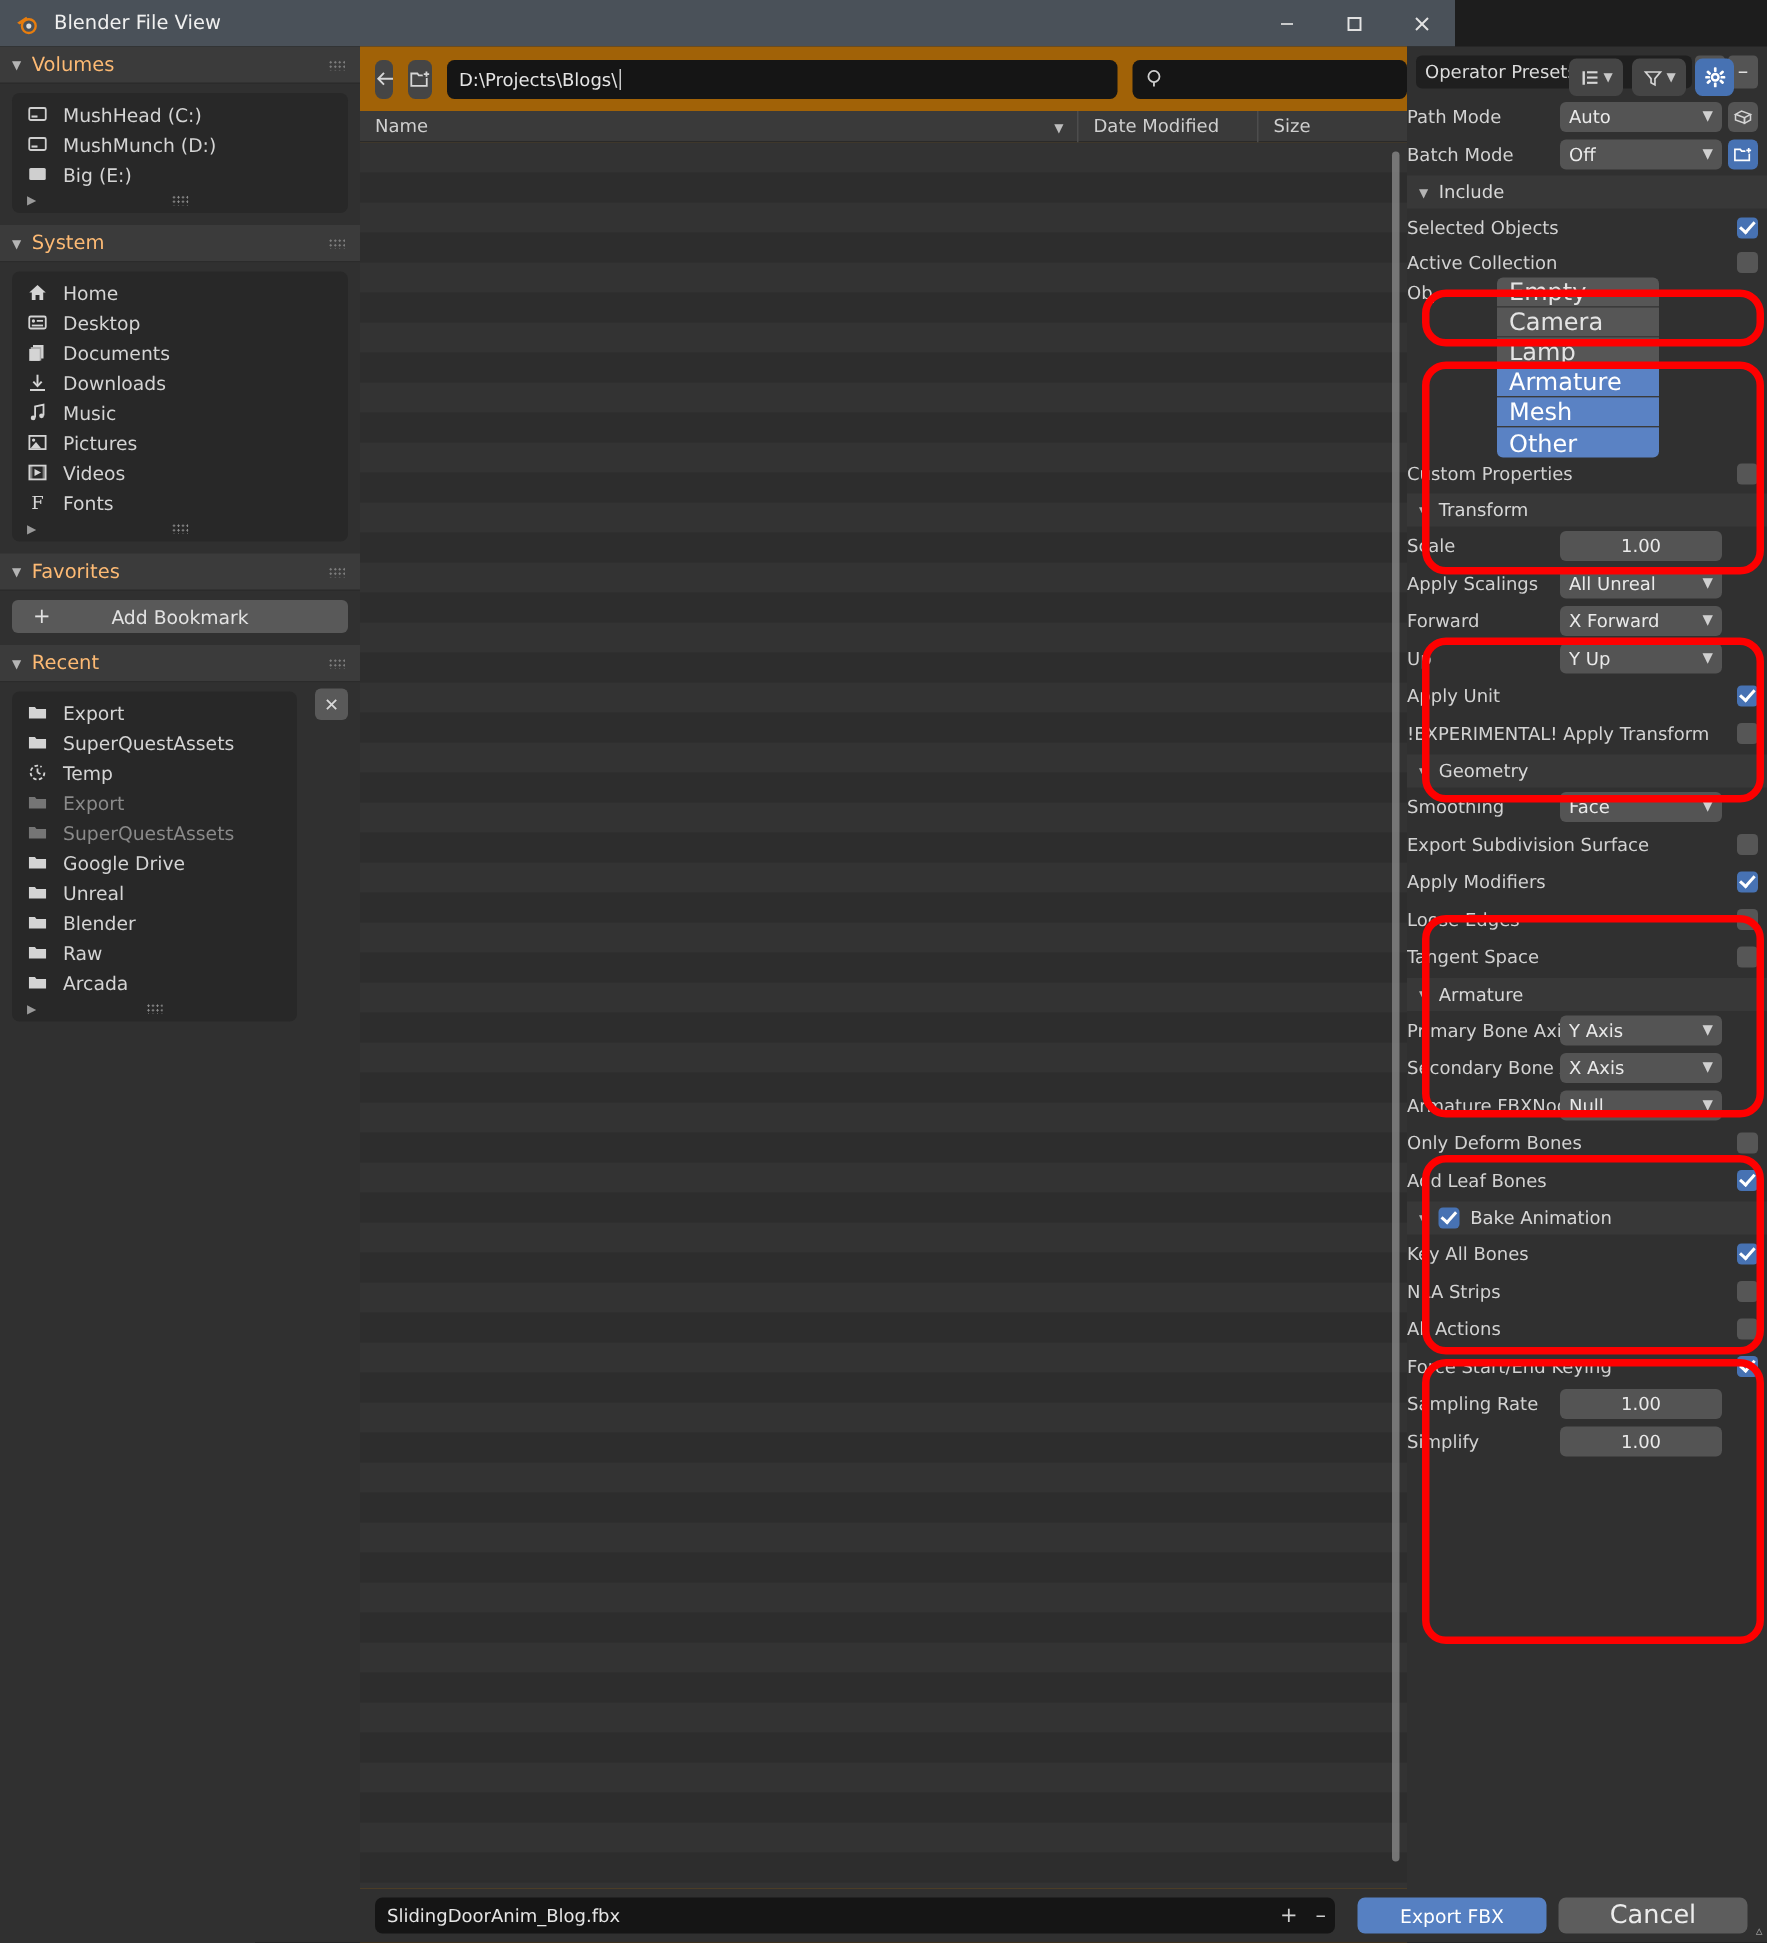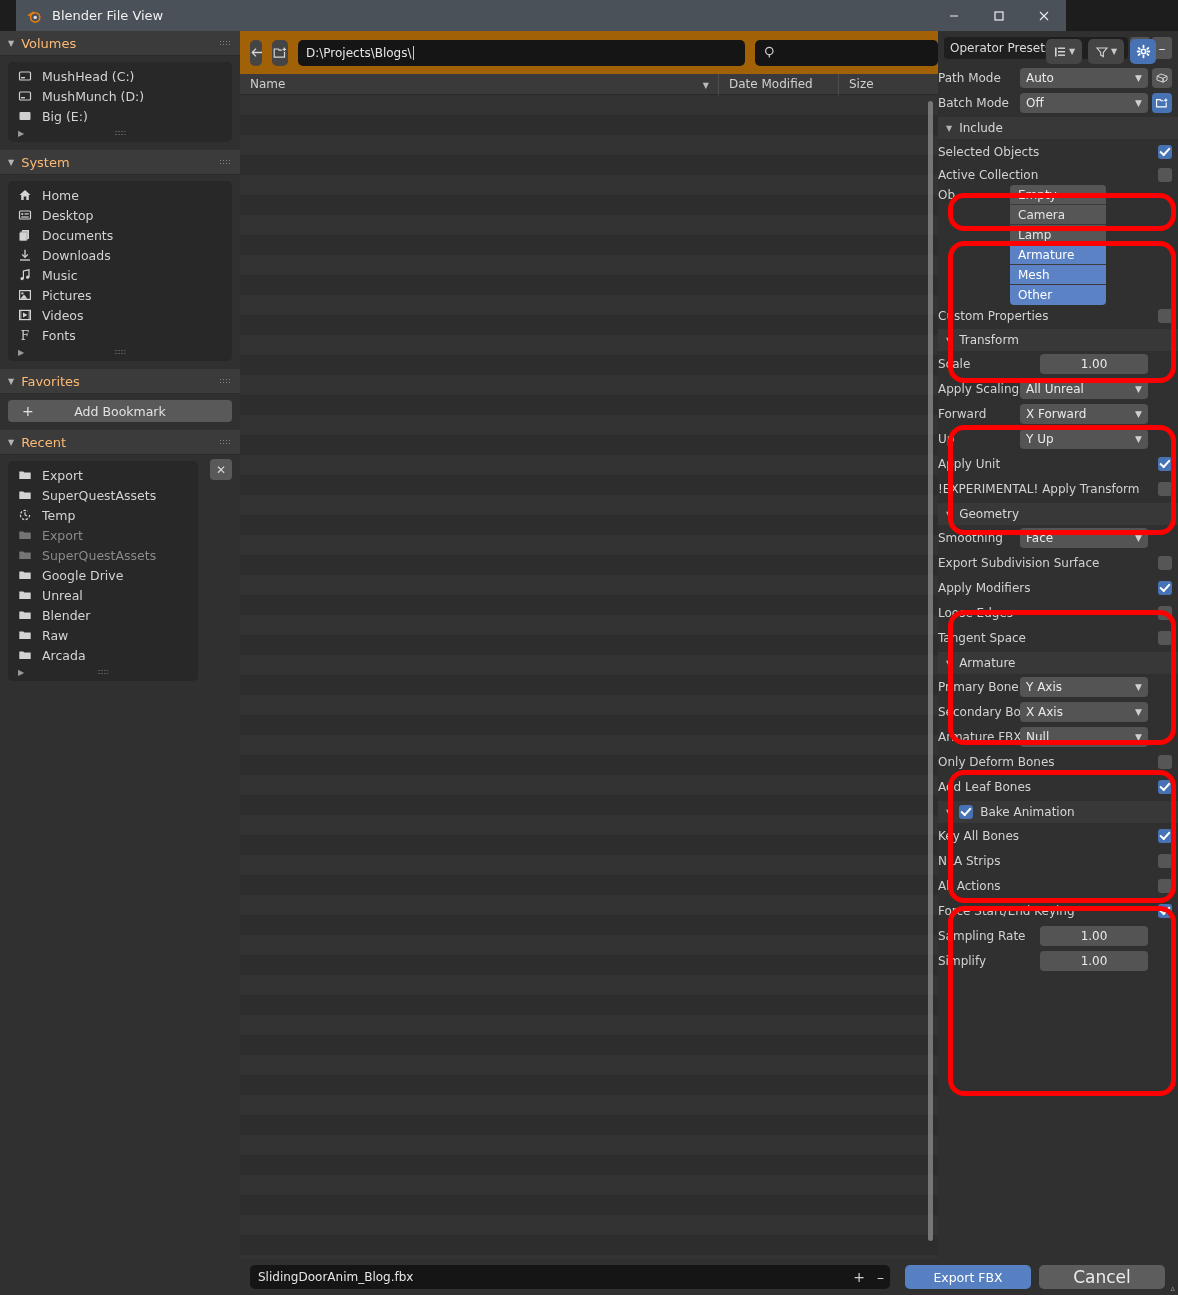--- a/index.html
+++ b/index.html
@@ -8,21 +8,21 @@
     background: #1d1d1d;
     font-family: "DejaVu Sans", "Liberation Sans", sans-serif;
     font-size: 12px;
     color: #dcdcdc;
     overflow: hidden;
   }
   .app { position: relative; width: 1178px; height: 1295px; }
 
   
   .titlebar {
-    position: absolute; left: 16px; top: 0; width: 1050px; height: 31px;
+    position: absolute; left: 0; top: 0; width: 970px; height: 31px;
     background: #4a5159;
     display: flex; align-items: center;
   }
   .title-icon { margin-left: 10px; width: 16px; height: 16px; position: relative; }
   .title-text { margin-left: 10px; font-size: 13px; color: #f0f0f0; }
   .win-btns { position: absolute; right: 0; top: 0; height: 31px; display: flex; }
   .win-btn { width: 45px; height: 31px; display: flex; align-items: center; justify-content: center; color: #e4e4e4; }
 
   
   .sidebar {
@@ -136,21 +136,21 @@
   }
   .preset-dd .dd-arrow { position: absolute; right: 7px; color: #c0c0c0; font-size: 9px; }
   .pm-btn {
     width: 20px; height: 22px; background: #545454; display: flex; align-items: center;
     justify-content: center; color: #e0e0e0; font-size: 14px; margin-left: 2px; border-radius: 3px;
   }
 
   .orow { display: flex; align-items: center; height: 25px; padding: 0 6px 0 0; }
   .olabel { flex: 1; text-align: left; font-size: 12px; color: #d2d2d2; padding-right: 8px; white-space: nowrap; overflow: hidden; }
   .ctrl-dd {
-    width: 128px; height: 20px; background: #545454; border-radius: 4px;
+    width: 108px; height: 20px; background: #545454; border-radius: 4px;
     display: flex; align-items: center; padding: 0 6px; position: relative;
     font-size: 12px; color: #eaeaea;
   }
   .ctrl-dd .dd-arrow { position: absolute; right: 6px; color: #d0d0d0; font-size: 9px; }
   .ctrl-num {
     width: 108px; height: 20px; background: #545454; border-radius: 4px;
     display: flex; align-items: center; justify-content: center;
     font-size: 12px; color: #eaeaea;
   }
   .cb {
@@ -173,23 +173,22 @@
     padding-left: 18px; font-size: 12px; color: #d8d8d8; margin-top: 2px;
   }
   .sec-hdr .tri { color: #b4b4b4; font-size: 8px; margin-right: 7px; margin-left: -10px; }
   .sec-hdr .cbsm { margin-right: 7px; }
 
   .objtypes { display: flex; align-items: flex-start; padding: 0 6px 0 0; gap: 42px; }
   .objtypes .olabel { padding-top: 3px; }
   .objtypes-list { width: 108px; }
   .ot {
     height: 20px; background: #565656; display: flex; align-items: center;
-    padding-left: 8px; font-size: 12px; color: #e4e4e4; margin-bottom: 0px;
+    padding-left: 8px; font-size: 16px; color: #e4e4e4; margin-bottom: 0px;
     border-bottom: 1px solid #3b3b3b;
-    margin-left: 12px;
   }
   .ot.sel { background: #5a82c4; color: #ffffff; }
   .ot:first-child { border-radius: 4px 4px 0 0; }
   .ot:last-child { border-radius: 0 0 4px 4px; border-bottom: none; }
 
   
   .hl {
     position: absolute; border: 5px solid #fe0000; border-radius: 16px;
     pointer-events: none;
   }

